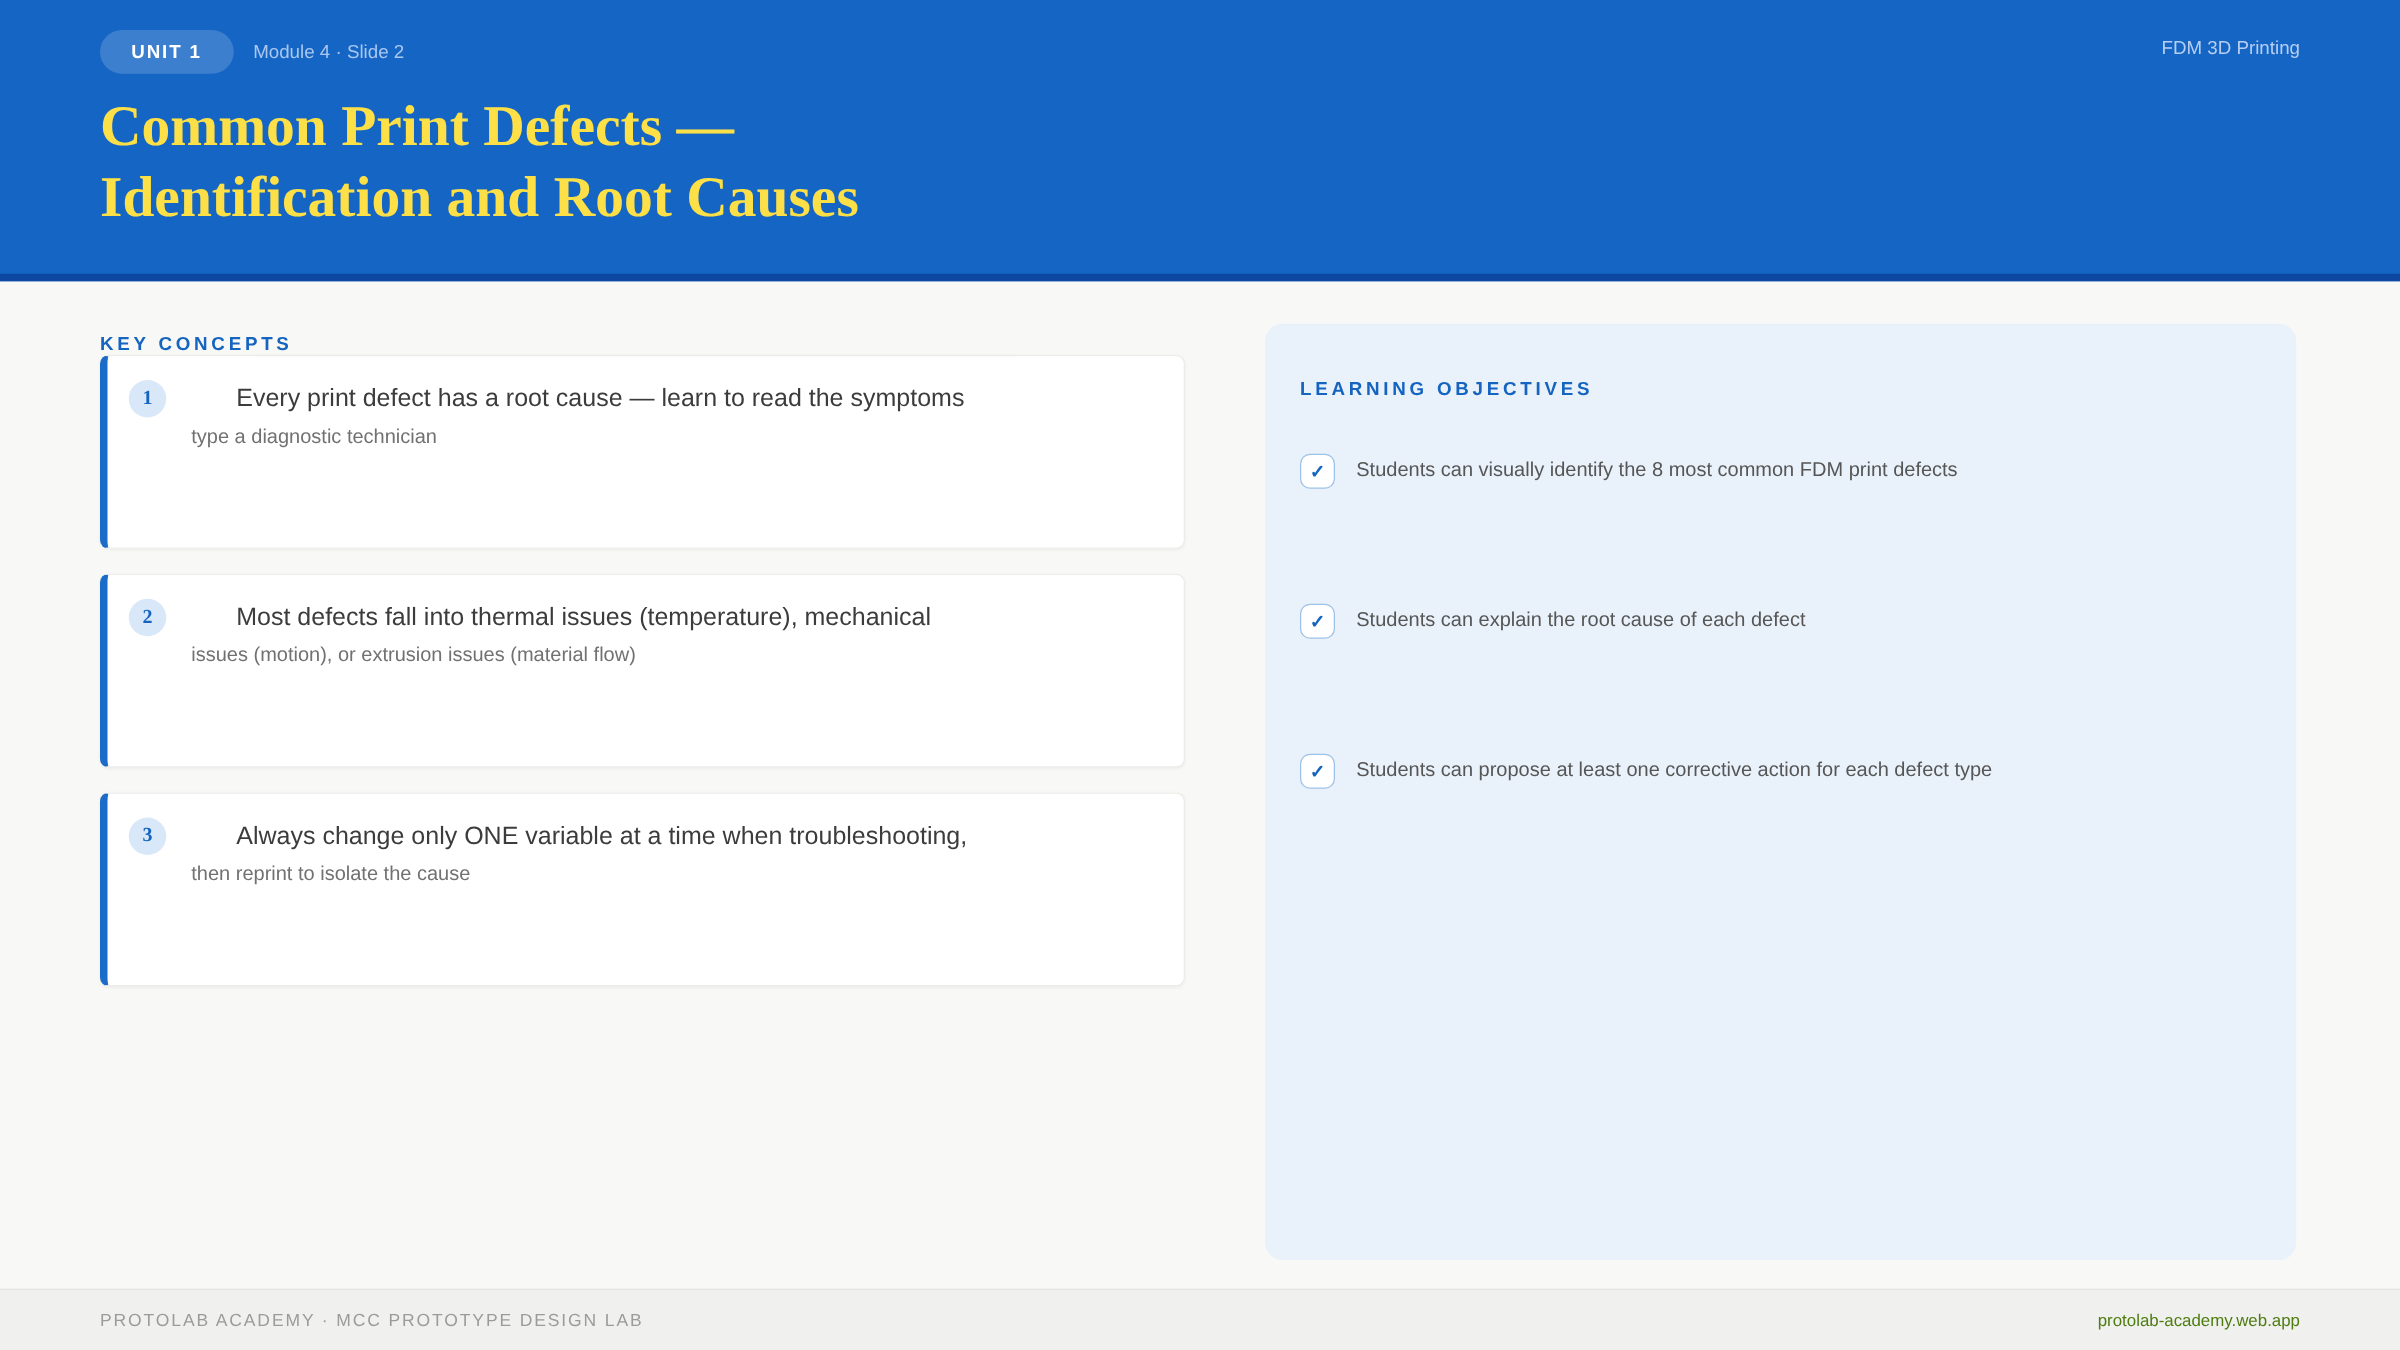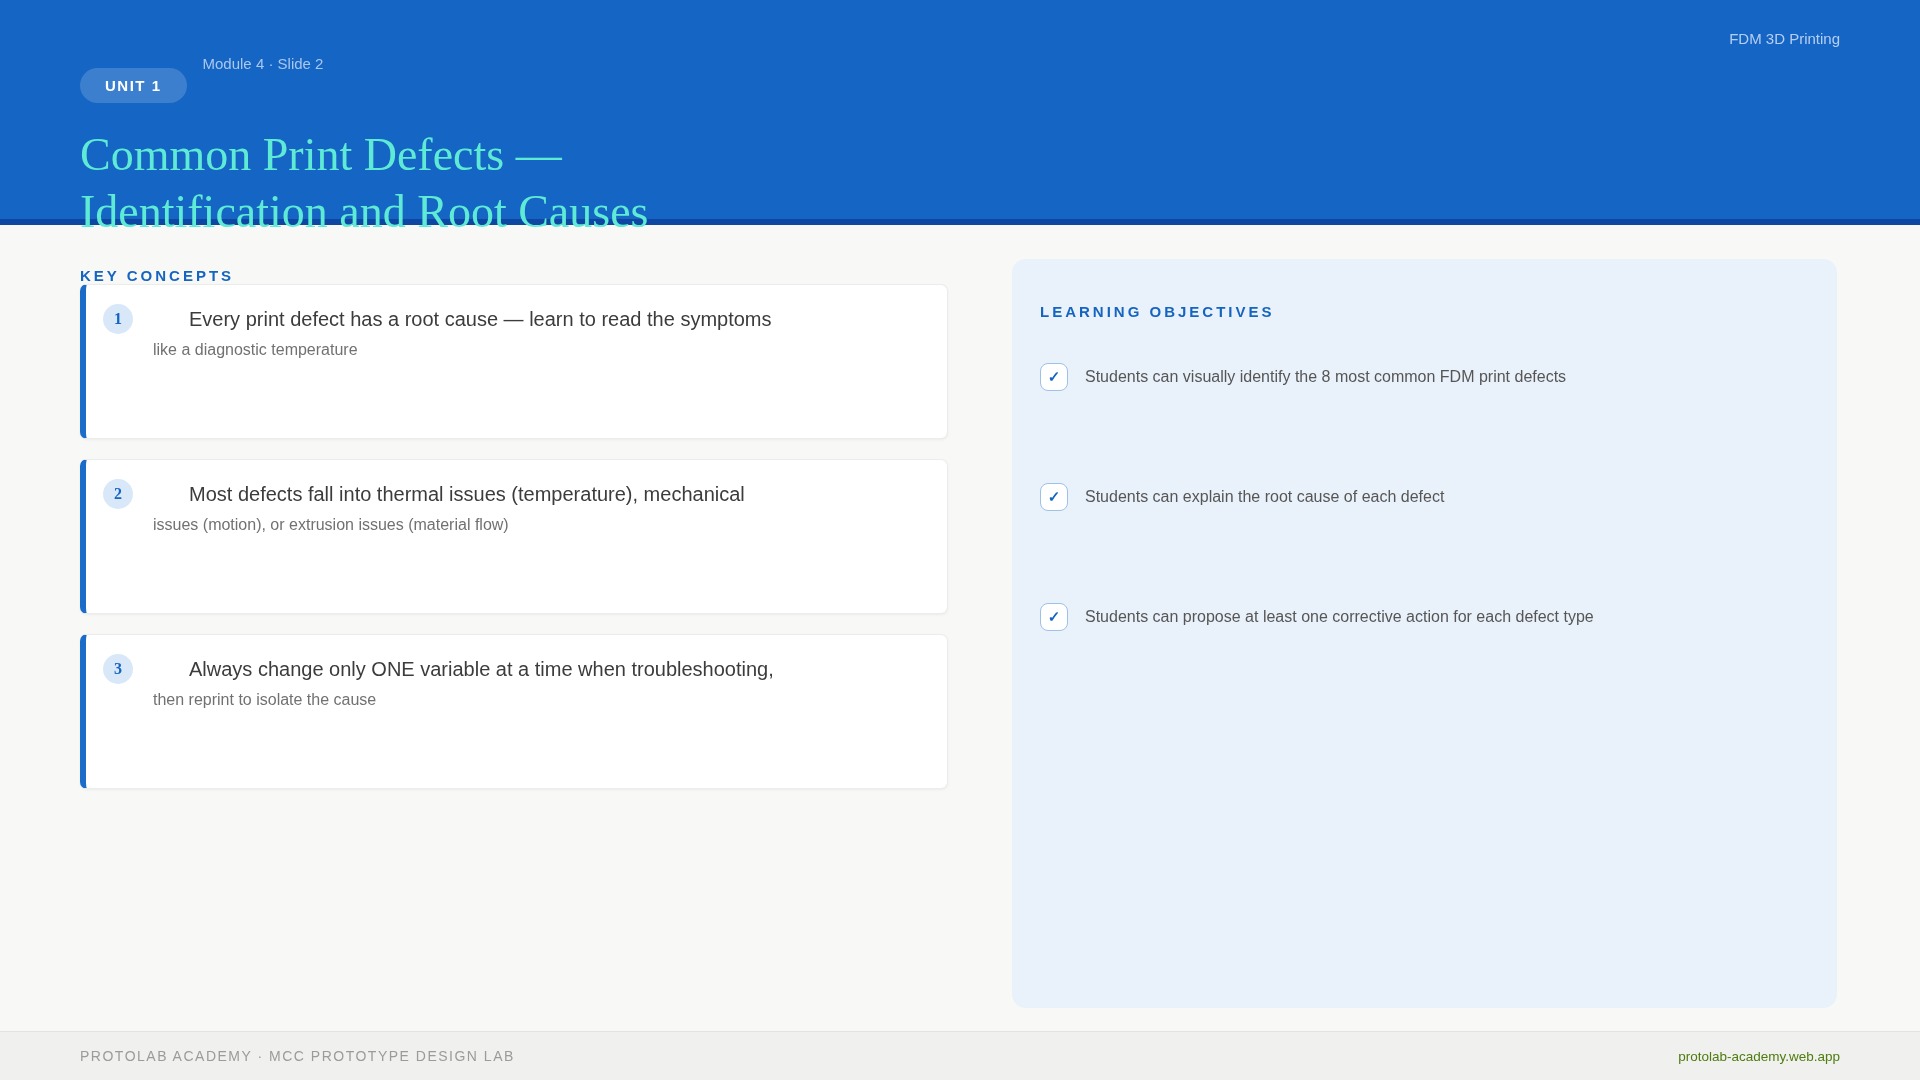--- a/index.html
+++ b/index.html
@@ -32,40 +32,39 @@
   .unit-badge {
     display: inline-block;
     background: rgba(255,255,255,0.17);
     color: #ffffff;
     font-size: 15px;
     font-weight: bold;
     letter-spacing: 1.5px;
     padding: 10px 25px;
     border-radius: 999px;
     line-height: 1;
-    margin-top: 44px;
   }
   .breadcrumb {
     margin-left: 16px;
     color: #a9c7ef;
     font-size: 15px;
   }
   .course-label {
     position: absolute;
     top: 30px; right: 80px;
     color: #b6cef2;
     font-size: 15px;
   }
   .title {
-    margin-top: 23px;
+    margin-top: 13px;
     font-family: "Liberation Serif", serif;
-    font-weight: 400;
+    font-weight: 700;
     font-size: 46px;
     line-height: 57px;
-    color: #5eead4;
+    color: #fde047;
   }
 
   
   .main {
     display: flex;
     padding: 0 80px;
     gap: 64px;
     align-items: flex-start;
   }
   .left-col { width: 868px; }
@@ -185,21 +184,21 @@
 
 <main class="main">
 
   <section class="left-col">
     <h2 class="section-label">KEY CONCEPTS</h2>
 
     <div class="concept-card">
       <div class="num-circle">1</div>
       <div>
         <div class="concept-title">Every print defect has a root cause — learn to read the symptoms</div>
-        <div class="concept-sub">like a diagnostic temperature</div>
+        <div class="concept-sub">type a diagnostic technician</div>
       </div>
     </div>
 
     <div class="concept-card">
       <div class="num-circle">2</div>
       <div>
         <div class="concept-title">Most defects fall into thermal issues (temperature), mechanical</div>
         <div class="concept-sub">issues (motion), or extrusion issues (material flow)</div>
       </div>
     </div>

